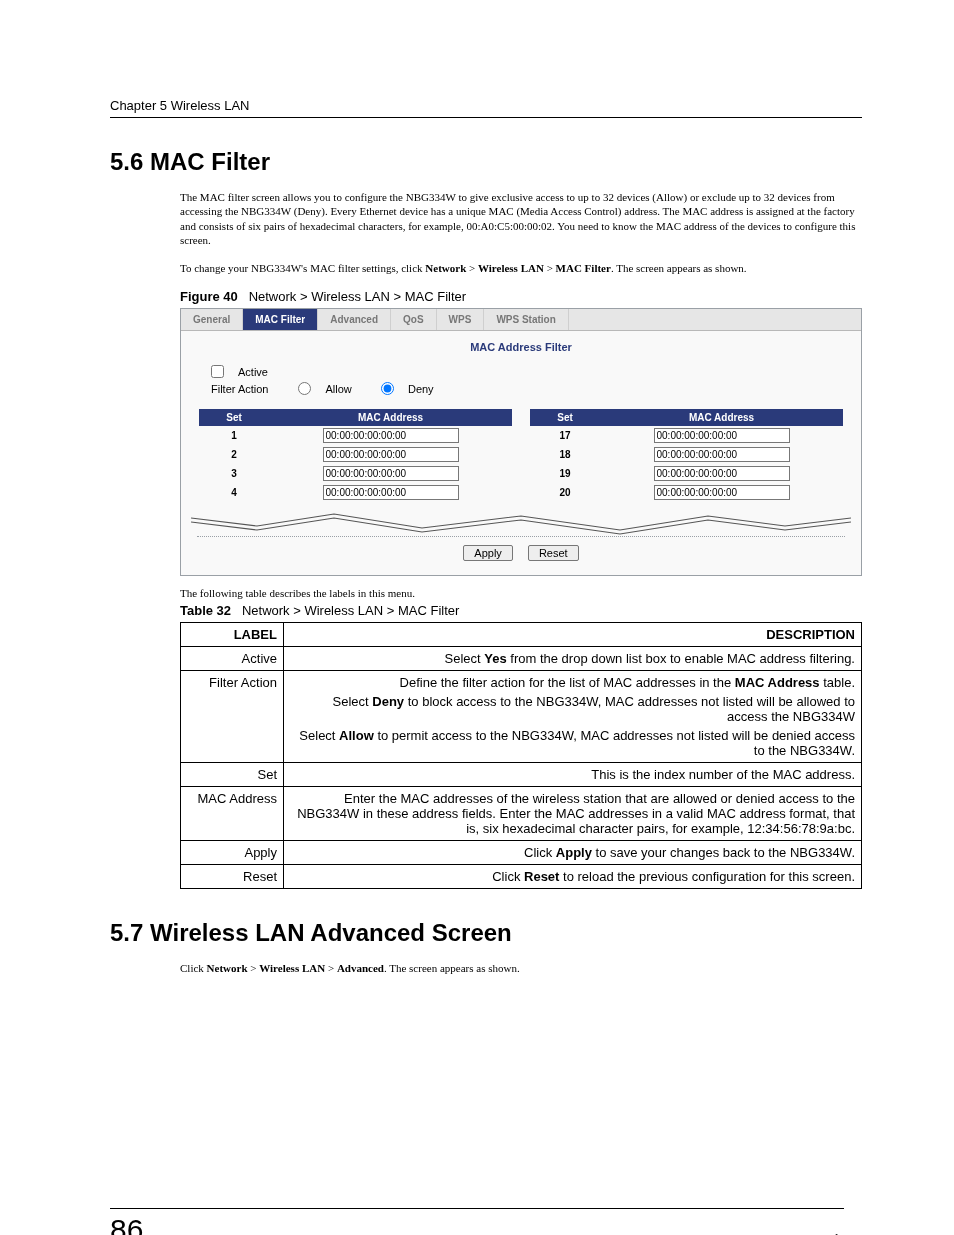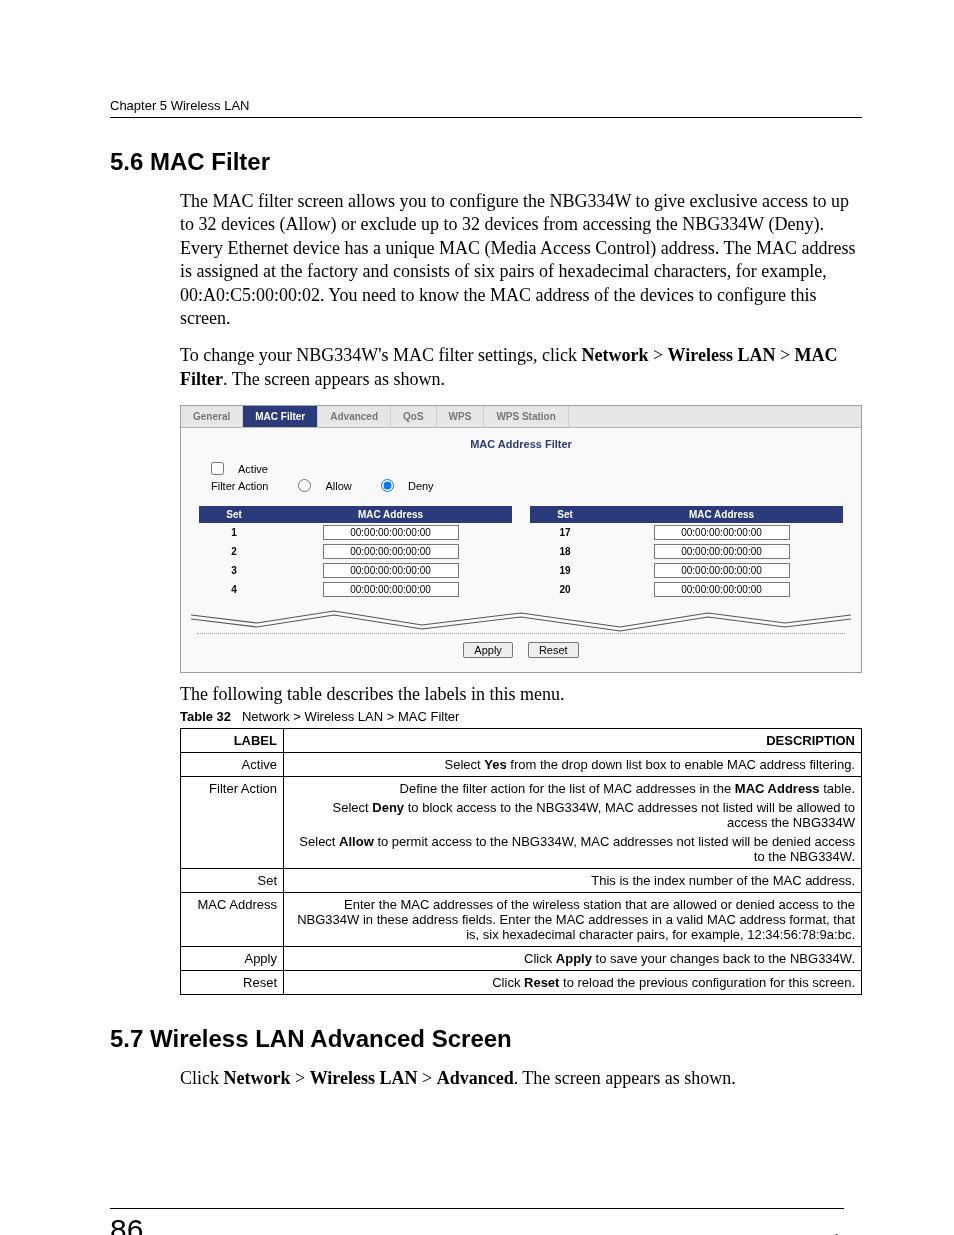--- a/index.html
+++ b/index.html
@@ -26,21 +26,21 @@
   h2.sec {
     font-family: Arial, Helvetica, sans-serif;
     font-weight: 700;
     font-size: 24px;
     margin: 30px 0 14px 0;
   }
   .body-indent {
     margin-left: 70px;
   }
   p.body {
-    font-size: 18px;
+    font-size: 11px;
     line-height: 1.3;
     margin: 0 0 14px 0;
   }
   .caption {
     font-family: Arial, Helvetica, sans-serif;
     font-size: 13px;
     margin: 10px 0 4px 0;
   }
   .caption b { font-weight: 700; }
 
@@ -97,21 +97,20 @@
   .mac-head .c2 { flex: 1; text-align: center; padding: 3px 0; }
   .mac-row { display:flex; align-items:center; font-size:10px; padding:2px 0;}
   .mac-row .c1 { width: 70px; text-align: center; font-weight:700; }
   .mac-row .c2 { flex:1; text-align:center; }
   .mac-row input {
     width: 130px;
     font-size: 10px;
     padding: 1px 2px;
     border: 1px solid #777;
     background:#fff;
-    text-align:center;
   }
   .tear {
     height: 26px;
     position: relative;
     overflow: hidden;
     margin: 0 10px;
   }
   .tear svg { width:100%; height:100%; }
   .ui-buttons {
     text-align: center;
@@ -172,20 +171,23 @@
   <div class="running-head">Chapter 5 Wireless LAN</div>
 
   <h2 class="sec">5.6  MAC Filter</h2>
 
   <div class="body-indent">
     <p class="body">The MAC filter screen allows you to configure the NBG334W to give exclusive access to up to 32 devices (Allow) or exclude up to 32 devices from accessing the NBG334W (Deny). Every Ethernet device has a unique MAC (Media Access Control) address. The MAC address is assigned at the factory and consists of six pairs of hexadecimal characters, for example, 00:A0:C5:00:00:02. You need to know the MAC address of the devices to configure this screen.</p>
     <p class="body">
       <span>To change your NBG334W's MAC filter settings, click </span><b>Network</b><span> &gt; </span><b>Wireless LAN</b><span> &gt; </span><b>MAC Filter</b><span>. The screen appears as shown.</span>
     </p>
 
+    <div class="caption">
+      <b>Figure 40</b>&nbsp;&nbsp;&nbsp;<span>Network &gt; Wireless LAN &gt; MAC Filter</span>
+    </div>
 
     <div class="ui-panel">
       <div class="ui-tabs">
         <div class="ui-tab">General</div>
         <div class="ui-tab active">MAC Filter</div>
         <div class="ui-tab">Advanced</div>
         <div class="ui-tab">QoS</div>
         <div class="ui-tab">WPS</div>
         <div class="ui-tab">WPS Station</div>
       </div>

